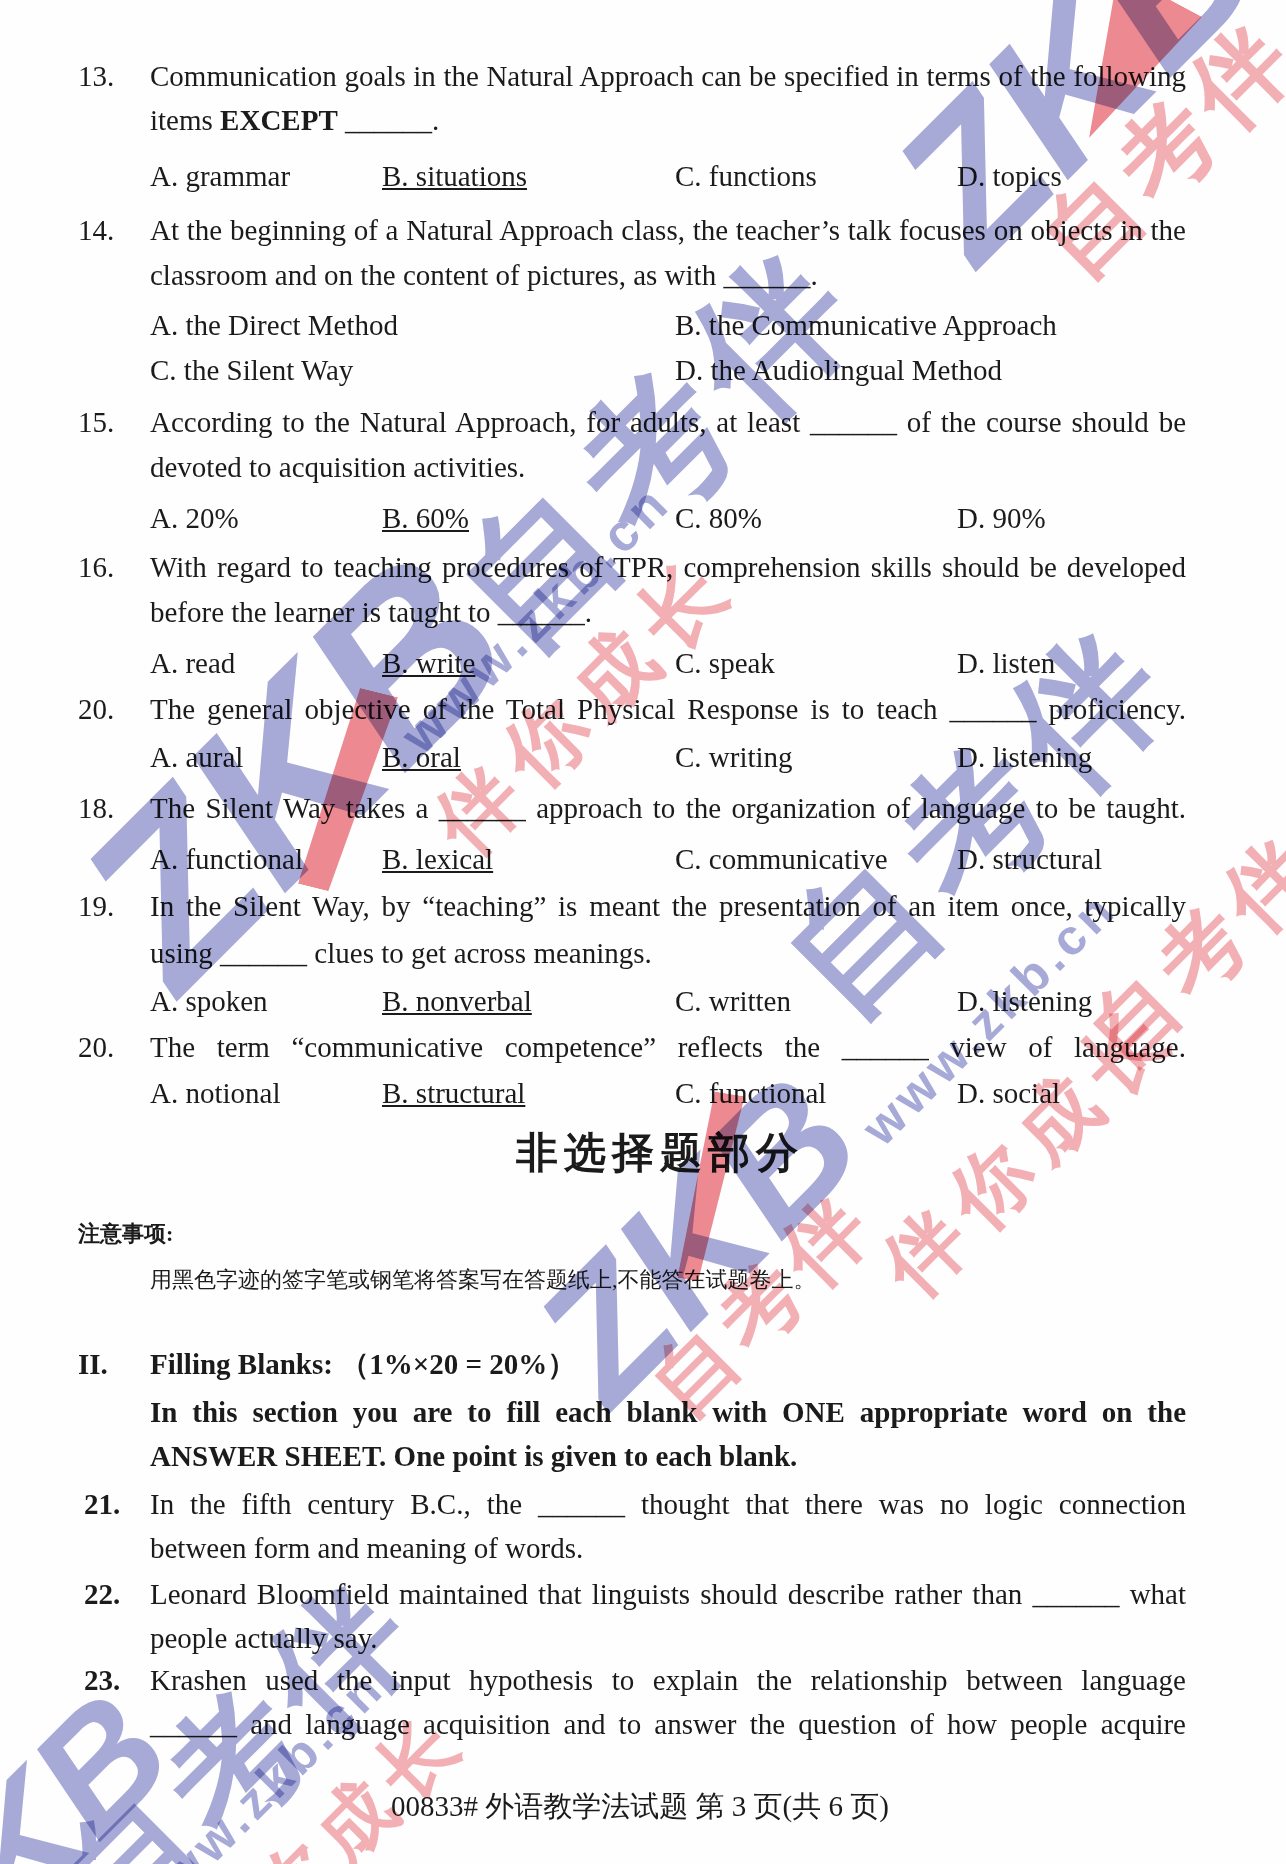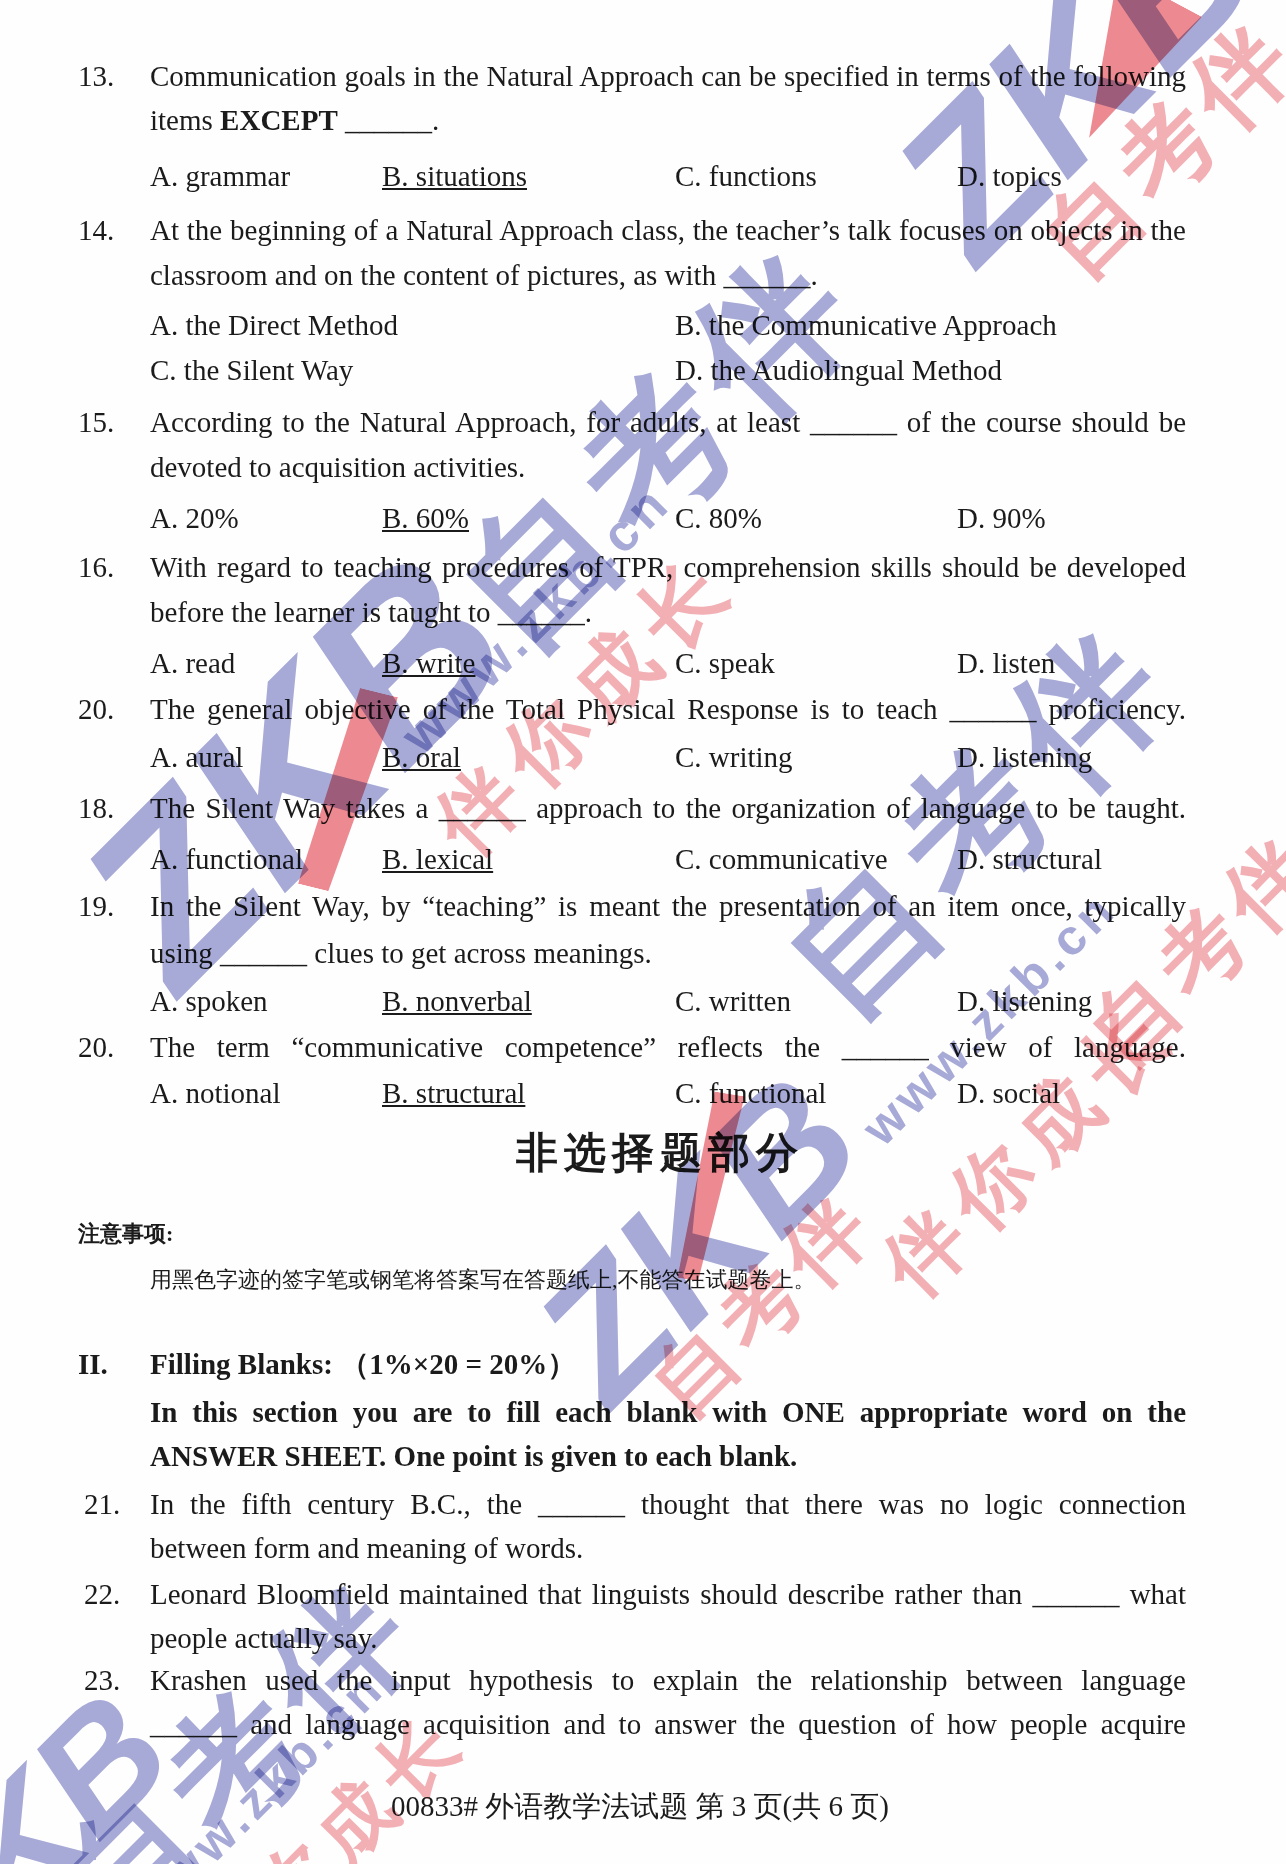--- a/index.html
+++ b/index.html
@@ -10,21 +10,21 @@
     background:#fefefe;
     overflow:hidden;
     font-family:"Liberation Serif", serif;
     color:#1b1b1b;
   }
   
   .num{
     position:absolute;left:78px;
     font-size:29px;line-height:36px;white-space:nowrap;
   }
-  .num21{left:84px;}
+  .num21{left:84px;font-weight:bold;}
   .ln{
     position:absolute;left:150px;width:1036px;
     font-size:29px;line-height:36px;
   }
   .just{text-align:justify;text-align-last:justify;}
   .b{font-weight:bold;}
   .optrow{position:absolute;left:0;top:0;width:1286px;height:36px;font-size:29px;line-height:36px;}
   .optrow span{position:absolute;white-space:nowrap;}
   .oA{left:150px;} .oB{left:382px;text-decoration:underline;} .oC{left:675px;} .oD{left:957px;}
   .o2A{left:150px;} .o2B{left:675px;}

